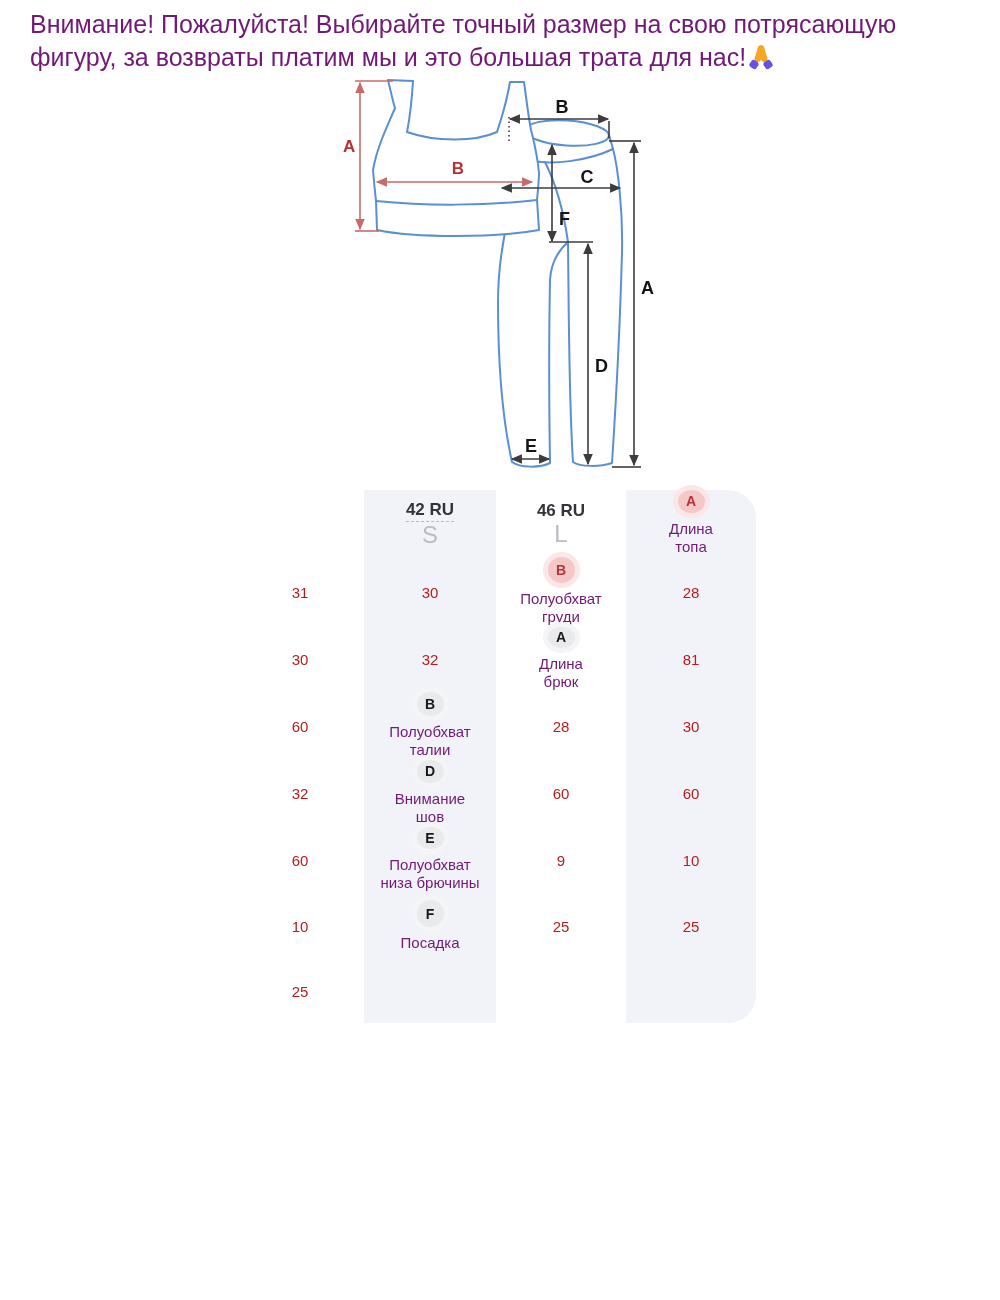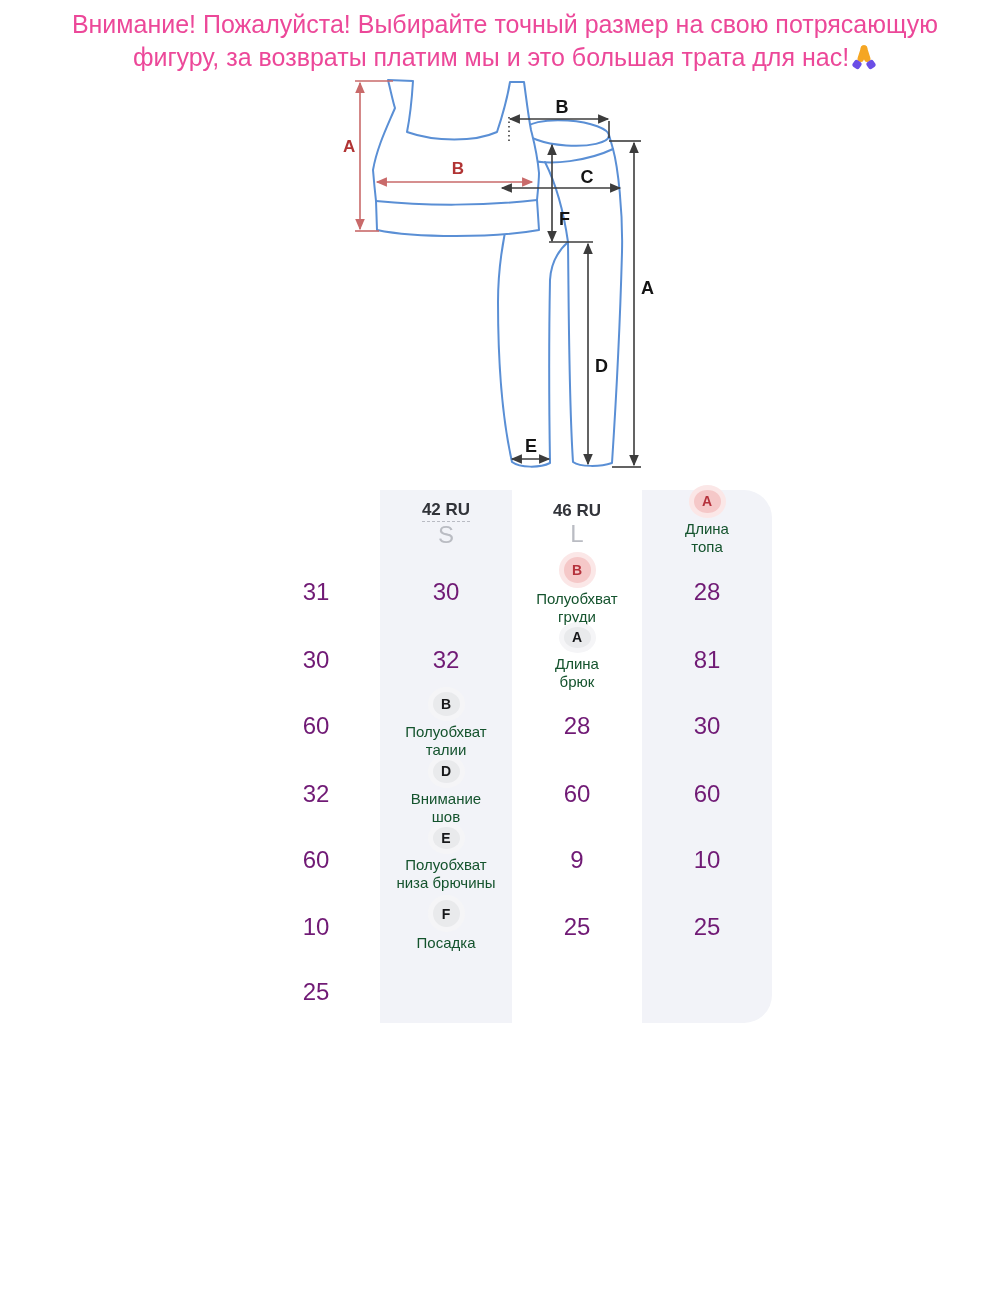--- a/index.html
+++ b/index.html
@@ -3,52 +3,52 @@
 <meta charset="utf-8">
 <style>
   html,body{margin:0;padding:0;background:#fff;}
   #canvas{
     position:relative;width:1000px;height:1300px;background:#ffffff;
     font-family:"Liberation Sans", sans-serif;overflow:hidden;
   }
   
   .header-note{
     position:absolute;left:30px;top:8px;width:950px;
-    font-size:25px;line-height:1.3;color:#ec4899;letter-spacing:0;text-align:center;
+    font-size:25px;line-height:1.3;color:#701a75;letter-spacing:0;
   }
   .emoji{display:inline-block;width:26px;height:26px;vertical-align:-4px;margin-left:2px;}
   
   .diagram{position:absolute;left:335px;top:72px;}
   .diagram text{font-family:"Liberation Sans", sans-serif;font-weight:bold;}
   .red-label{fill:#b13434;font-size:17px;}
   .blk-label{fill:#141414;font-size:18px;}
   
-  .size-table{position:absolute;left:252px;top:490px;width:520px;height:533px;}
+  .size-table{position:absolute;left:236px;top:490px;width:520px;height:533px;}
   .stripe{position:absolute;top:0;height:533px;background:#f2f3f8;z-index:0;}
   .stripe-1{left:128px;width:132px;}
   .stripe-3{left:390px;width:130px;border-radius:0 28px 28px 0;}
   .tgrid{
     position:relative;z-index:1;display:grid;
     grid-template-columns:128px 132px 130px 130px;
     grid-template-rows:67px 70px 65px 68px 67px 66px 67px 63px;
   }
   .cell{display:flex;flex-direction:column;align-items:center;justify-content:center;}
   .head .size{font-weight:bold;font-size:17px;color:#32343a;}
   .head .size.dashed{border-bottom:1px dashed #b9bbc3;padding-bottom:1px;}
   .head .letter{font-size:24px;color:#babcc3;line-height:1.05;}
-  .val{font-size:24px;color:#701a75;}
+  .val{font-size:15px;color:#b91c1c;}
   .badge{
     width:27px;height:27px;border-radius:50%;
     display:flex;align-items:center;justify-content:center;
     font-weight:bold;font-size:14px;margin-bottom:7px;
   }
   .badge.red{background:#f5c8c8;color:#b5323c;box-shadow:0 0 0 5px #fbe7e7;}
   .badge.dark{background:#e9eaec;color:#17181a;box-shadow:0 0 0 5px #f5f5f7;}
   .mlabel{
-    font-size:15px;color:#14532d;line-height:1.25;text-align:center;white-space:pre-line;
+    font-size:15px;color:#701a75;line-height:1.25;text-align:center;white-space:pre-line;
   }
 </style>
 </head>
 <body>
 
 <div id="canvas">
 
   <div class="header-note">
     <span>Внимание! Пожалуйста! Выбирайте точный размер на свою потрясающую фигуру, за возвраты платим мы и это большая трата для нас!</span><span class="emoji">
       <svg viewBox="0 0 26 26" width="26" height="26">

